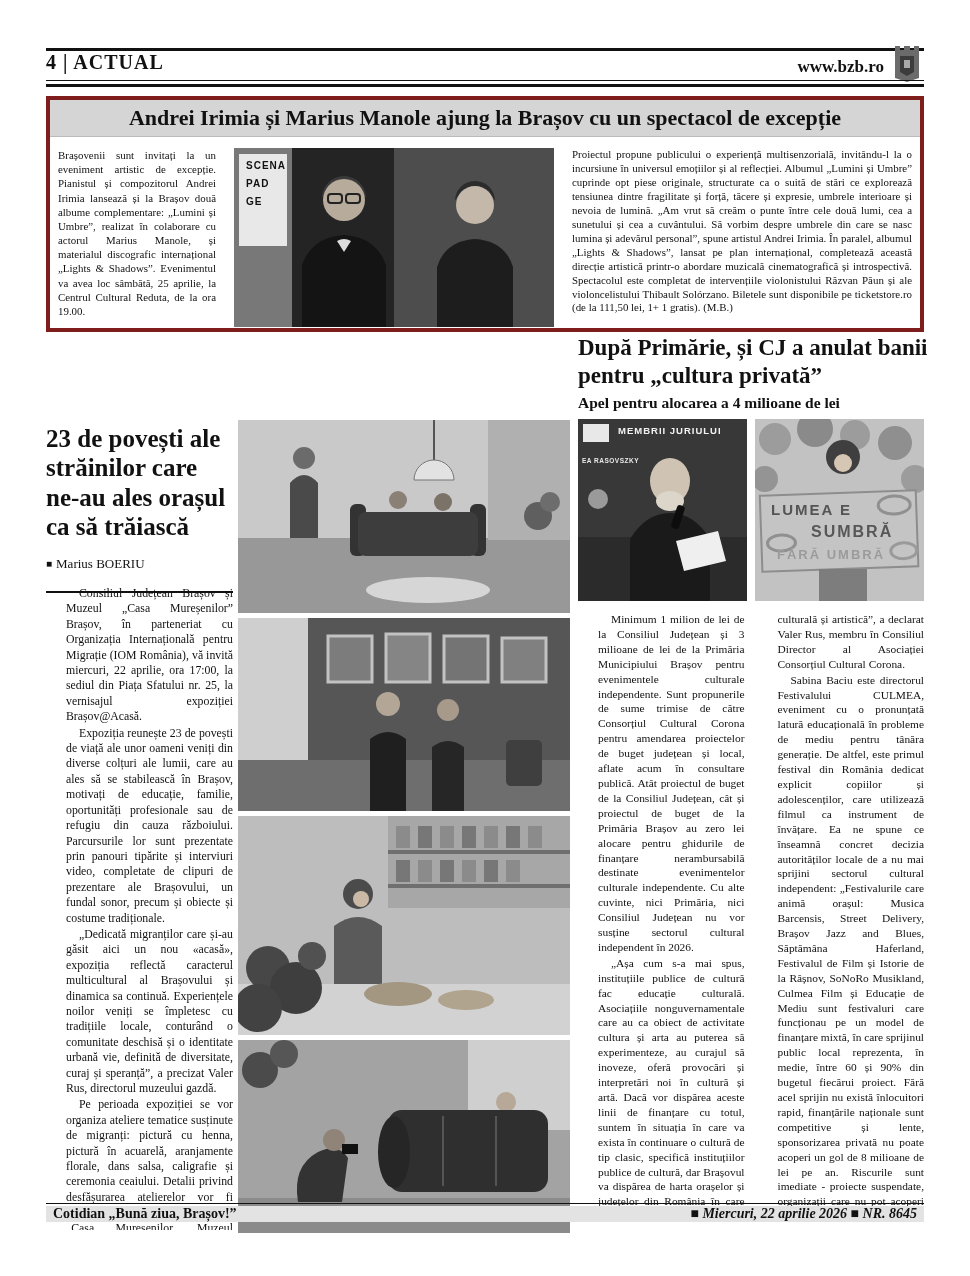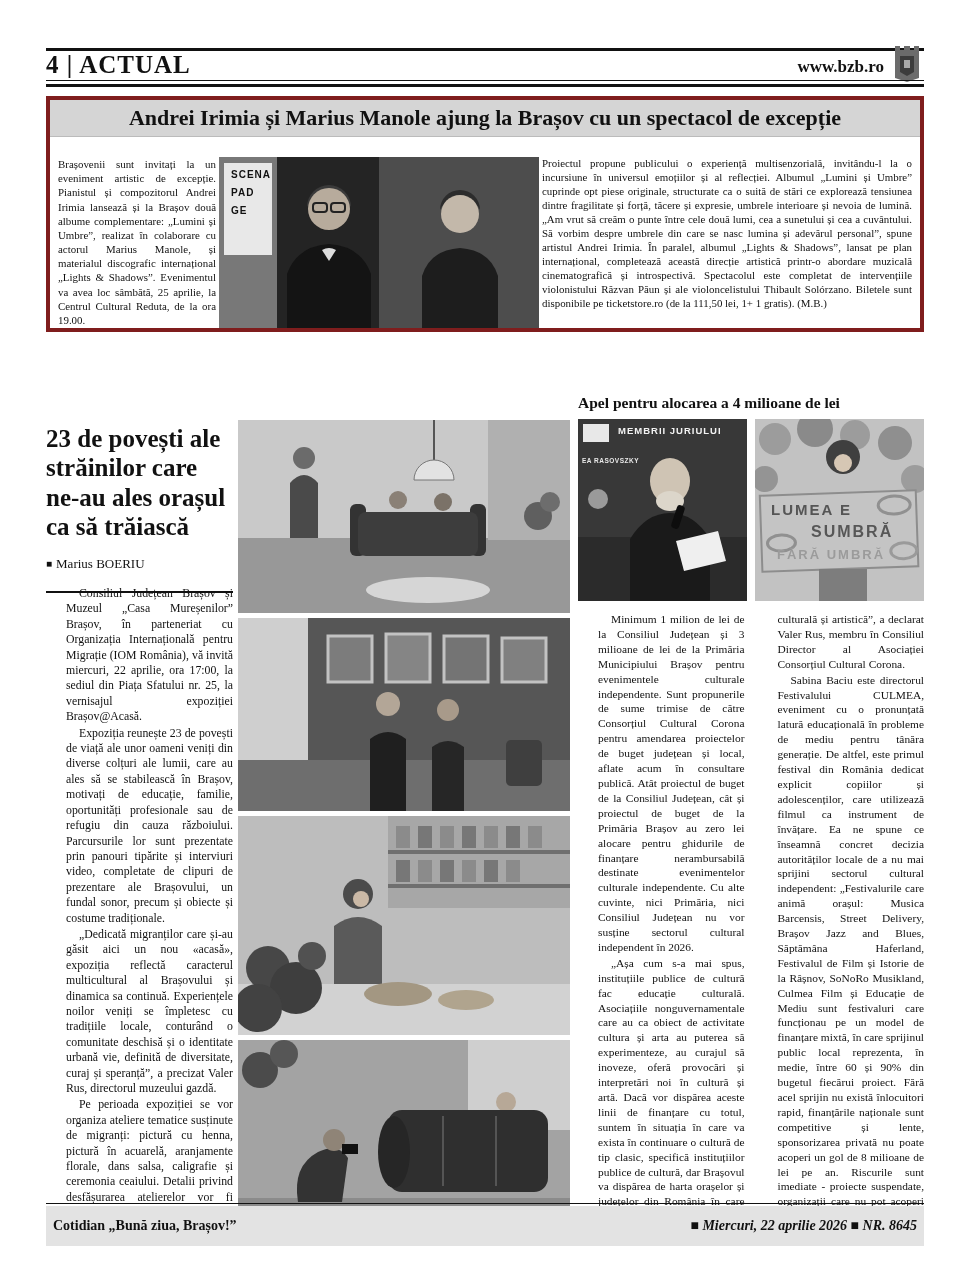--- a/index.html
+++ b/index.html
@@ -5,29 +5,29 @@
   * { margin:0; padding:0; box-sizing:border-box; }
   html,body { background:#fff; }
   .page {
     position:relative; width:970px; height:1276px; margin:0 auto;
     background:#ffffff; color:#111;
     font-family:"Liberation Serif", serif; overflow:hidden;
   }
   .rule { position:absolute; background:#111; }
 
   
-  .kicker { position:absolute; left:46px; top:51px; font-size:25px; font-weight:bold; letter-spacing:1px; }
+  .kicker { position:absolute; left:46px; top:51px; font-size:20px; font-weight:bold; letter-spacing:1px; }
   .site { position:absolute; right:86px; top:57px; font-size:17px; font-weight:bold; }
   .logo { position:absolute; right:48px; top:44px; width:30px; height:40px; }
 
   
   .topbox { position:absolute; left:46px; top:96px; width:878px; height:236px; border:4px solid #7f1d1d; background:#fff; overflow:hidden; }
   .tb-head { height:37px; background:#d5d5d5; display:flex; align-items:center; justify-content:center;
              font-size:22px; font-weight:bold; border-bottom:1px solid #bbb; }
-  .tb-body { display:flex; gap:3px; padding:20px 8px; height:193px; overflow:hidden; }
+  .tb-body { display:flex; gap:18px; padding:11px 8px; height:193px; overflow:hidden; }
   .tb-left { width:158px; font-size:10.9px; line-height:1.3; text-align:justify; }
   .tb-right { flex:1; font-size:10.9px; line-height:1.28; text-align:justify; }
   .photo { position:relative; overflow:hidden; background:#888; flex:none; }
   .photo svg { display:block; }
 
   .tb-photo { width:320px; height:179px; }
   .poster-line { position:absolute; color:#111; font-family:"Liberation Sans", sans-serif; font-weight:bold; font-size:10px; letter-spacing:1px; }
 
   
   .la-head { position:absolute; left:46px; top:336px; width:430px; font-size:36px; line-height:1.13; font-weight:bold; letter-spacing:-0.5px; }
@@ -51,21 +51,21 @@
              column-count:2; column-gap:13px; font-size:11.4px; line-height:14.9px; text-align:justify; }
 
   .overlay { position:absolute; font-family:"Liberation Sans", sans-serif; }
   .jury-title { top:6px; left:40px; color:#f2f2f2; font-weight:bold; font-size:9.5px; letter-spacing:1px; }
   .jury-name { top:38px; left:4px; color:#e8e8e8; font-weight:bold; font-size:6.5px; letter-spacing:.5px; }
   .sign-l1 { top:82px; left:16px; color:#555; font-weight:bold; font-size:15px; letter-spacing:2px; }
   .sign-l2 { top:104px; left:56px; color:#575757; font-weight:bold; font-size:16px; letter-spacing:2px; }
   .sign-l3 { top:128px; left:22px; color:#9b9b9b; font-weight:bold; font-size:13px; letter-spacing:2px; }
 
   
-  .footer { position:absolute; left:46px; top:1206px; width:878px; height:40px; background:#e3e3e3;
+  .footer { position:absolute; left:46px; top:1206px; width:878px; height:16px; background:#e3e3e3;
             display:flex; align-items:center; justify-content:space-between; padding:0 7px;
             font-size:14px; font-weight:bold; }
   .footer .fright { font-style:italic; }
 </style>
 </head>
 <body>
 
 <div class="page">
 
   <div class="rule" style="left:46px; right:46px; top:48px; height:3px;"></div>
@@ -204,20 +204,21 @@
         <ellipse cx="156" cy="112" rx="16" ry="36" fill="#262626"></ellipse>
         <circle cx="22" cy="30" r="18" fill="#4b4b4b"></circle>
         <circle cx="46" cy="14" r="14" fill="#565656"></circle>
         <path d="M60 162q-6-36 20-50 20-10 30 6l-6 44z" fill="#333"></path>
         <circle cx="96" cy="100" r="11" fill="#8f8477"></circle>
         <rect x="104" y="104" width="16" height="10" fill="#111"></rect>
       </svg>
     </div>
   </div>
 
+  <h1 class="ra-head">După Primărie, și CJ a anulat banii pentru „cultura privată”</h1>
   <h3 class="ra-deck">Apel pentru alocarea a 4 milioane de lei</h3>
 
   <div class="ra-photos">
     <div class="photo" style="width:169px;height:182px;">
       <svg width="169" height="182" viewBox="0 0 169 182">
         <rect width="169" height="182" fill="#2b2b2b"></rect>
         <rect width="169" height="118" fill="#383838"></rect>
         <rect x="5" y="5" width="26" height="18" fill="#e8e8e8"></rect>
         <circle cx="20" cy="80" r="10" fill="#9a9a9a"></circle>
         <ellipse cx="92" cy="62" rx="20" ry="23" fill="#cfc4b4"></ellipse>

